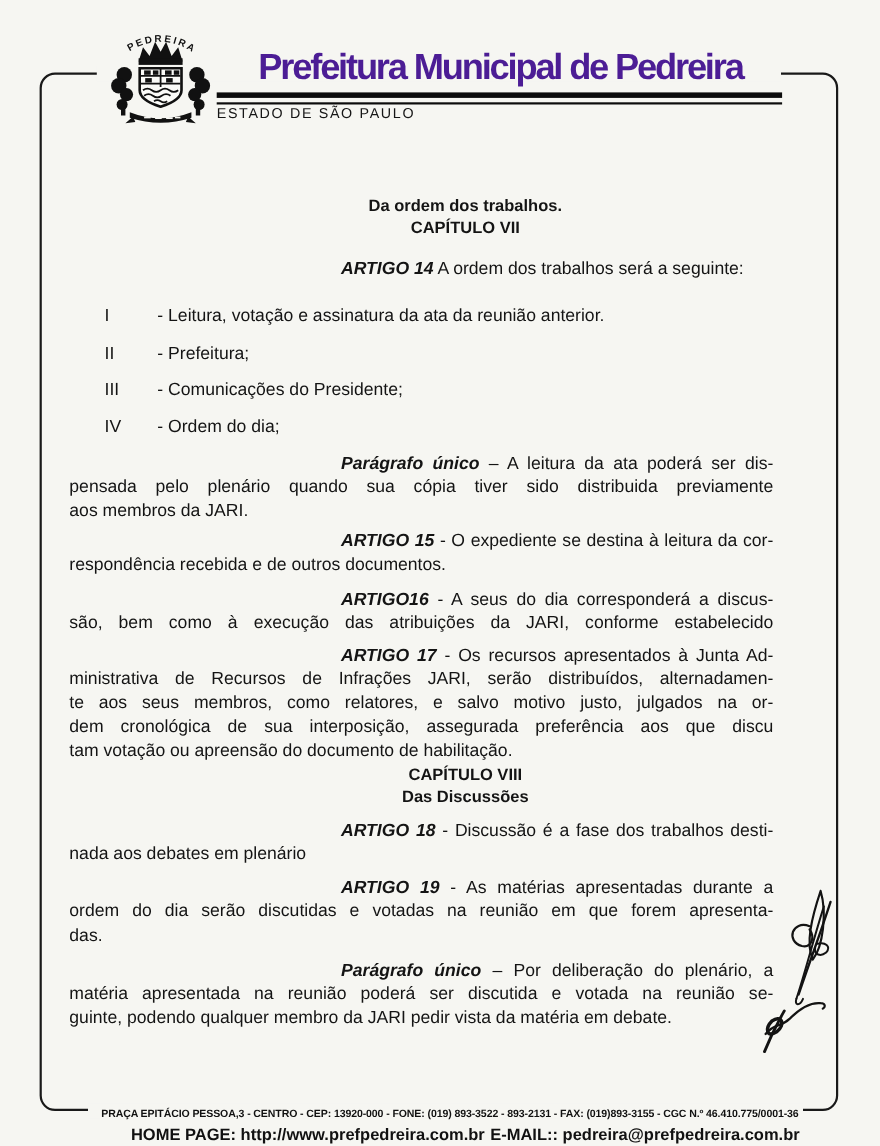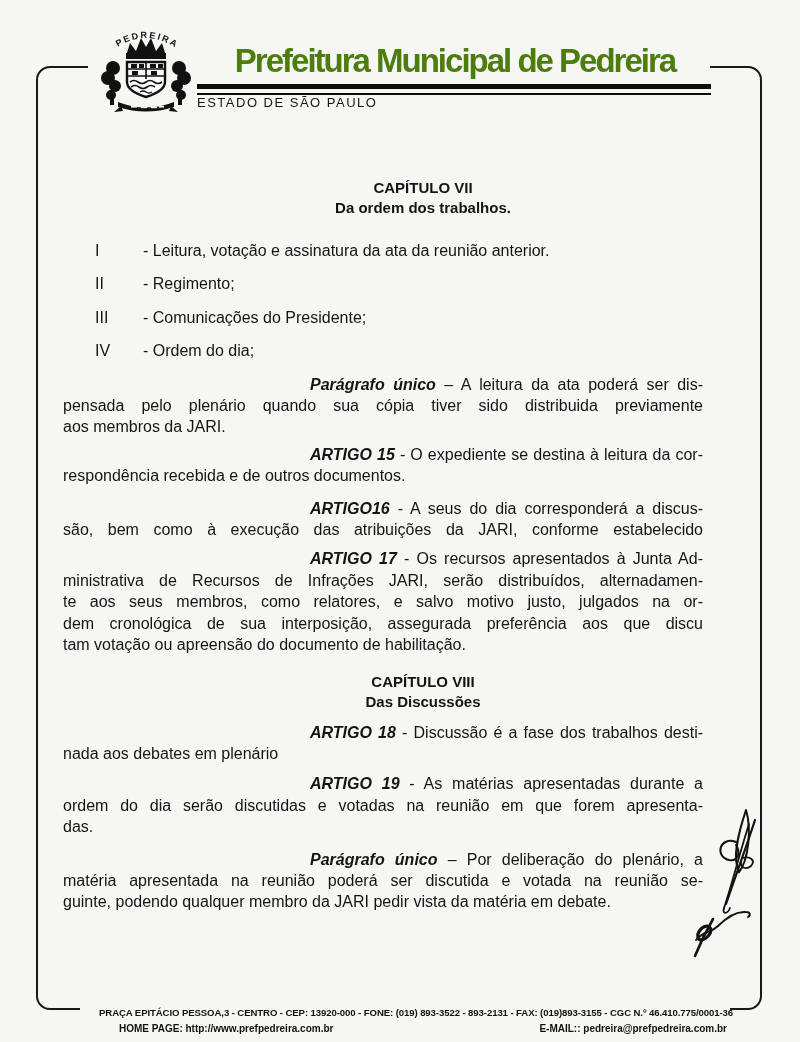--- a/index.html
+++ b/index.html
@@ -15,21 +15,21 @@
     border:2.5px solid #191919;border-radius:14px;
   }
   .mask{position:absolute;background:#f6f6f2;}
   .mask-top{left:88px;top:60px;width:622px;height:14px;}
   .mask-bottom{left:80px;top:1003px;width:650px;height:14px;}
   
   .logo{position:absolute;left:93px;top:22px;}
   .title{
     position:absolute;left:197px;top:42px;width:516px;
     font-size:33px;font-weight:bold;letter-spacing:-2px;
-    white-space:nowrap;text-align:center;color:#4d7c0f;
+    white-space:nowrap;text-align:center;color:#4c1d95;
   }
   .title-rule{
     position:absolute;left:197px;top:84px;width:514px;height:4px;
     border-top:5px solid #0c0c0c;border-bottom:2px solid #0c0c0c;
   }
   .subtitle{
     position:absolute;left:197px;top:95px;width:516px;
     font-size:13px;letter-spacing:1.5px;color:#161616;
   }
   
@@ -41,32 +41,32 @@
   .line.first{padding-left:247px;}
   .line.last{text-align-last:auto;}
   .lead{font-weight:bold;font-style:italic;}
   .list .item{display:flex;margin-left:32px;margin-bottom:12px;
               font-size:16px;line-height:21.4px;}
   .list .item:last-child{margin-bottom:12px;align-items:flex-end;}
   .item .num{width:48px;flex:none;}
   
   .sec0{margin-top:8px;}  .sec1{margin-top:16px;} .sec2{margin-top:22px;}
   .sec3{margin-top:5px;}  .sec4{margin-top:6px;}  .sec5{margin-top:11px;}
-  .sec6{margin-top:8px;}  .sec7{margin-top:16px;}  .sec8{margin-top:10px;}
+  .sec6{margin-top:8px;}  .sec7{margin-top:2px;}  .sec8{margin-top:10px;}
   .sec9{margin-top:9px;}  .sec10{margin-top:11px;}
   
   .footer-line1{
     position:absolute;left:85px;top:1007px;width:648px;
-    text-align:right;font-size:9.6px;font-weight:bold;
+    text-align:center;font-size:9.6px;font-weight:bold;
     letter-spacing:-0.1px;white-space:nowrap;color:#111;
   }
   .footer-line2{
     position:absolute;left:95px;top:1023px;width:608px;
     display:flex;justify-content:space-between;
-    font-size:10px;font-weight:bold;color:#111;padding-left:24px;
+    font-size:15px;font-weight:bold;color:#111;padding-left:24px;
   }
   
   .signature{position:absolute;left:688px;top:798px;}
 </style>
 </head>
 <body>
 
 <div class="page">
 
   <div class="frame"></div>
@@ -117,31 +117,34 @@
           <rect x="66" y="84" width="5" height="1.6"></rect>
       </g>
     </svg>
   </div>
   <div class="title">Prefeitura Municipal de Pedreira</div>
   <div class="title-rule"></div>
   <div class="subtitle">ESTADO DE SÃO PAULO</div>
 
   <div class="content" id="content">
       <div class="sec0 chap">
+        <div>Da ordem dos trabalhos.</div>
         <div>CAPÍTULO VII</div>
-        <div>Da ordem dos trabalhos.</div>
+      </div>
+      <div class="sec1 para">
+        <div class="line first last"><span class="lead">ARTIGO 14</span> <span>A ordem dos trabalhos será a seguinte:</span></div>
       </div>
       <div class="sec2 list">
         <div class="item">
           <span class="num">I</span>
           <span>- Leitura, votação e assinatura da ata da reunião anterior.</span>
         </div>
         <div class="item">
           <span class="num">II</span>
-          <span>- Regimento;</span>
+          <span>- Prefeitura;</span>
         </div>
         <div class="item">
           <span class="num">III</span>
           <span>- Comunicações do Presidente;</span>
         </div>
         <div class="item">
           <span class="num">IV</span>
           <span>- Ordem do dia;</span>
         </div>
       </div>

